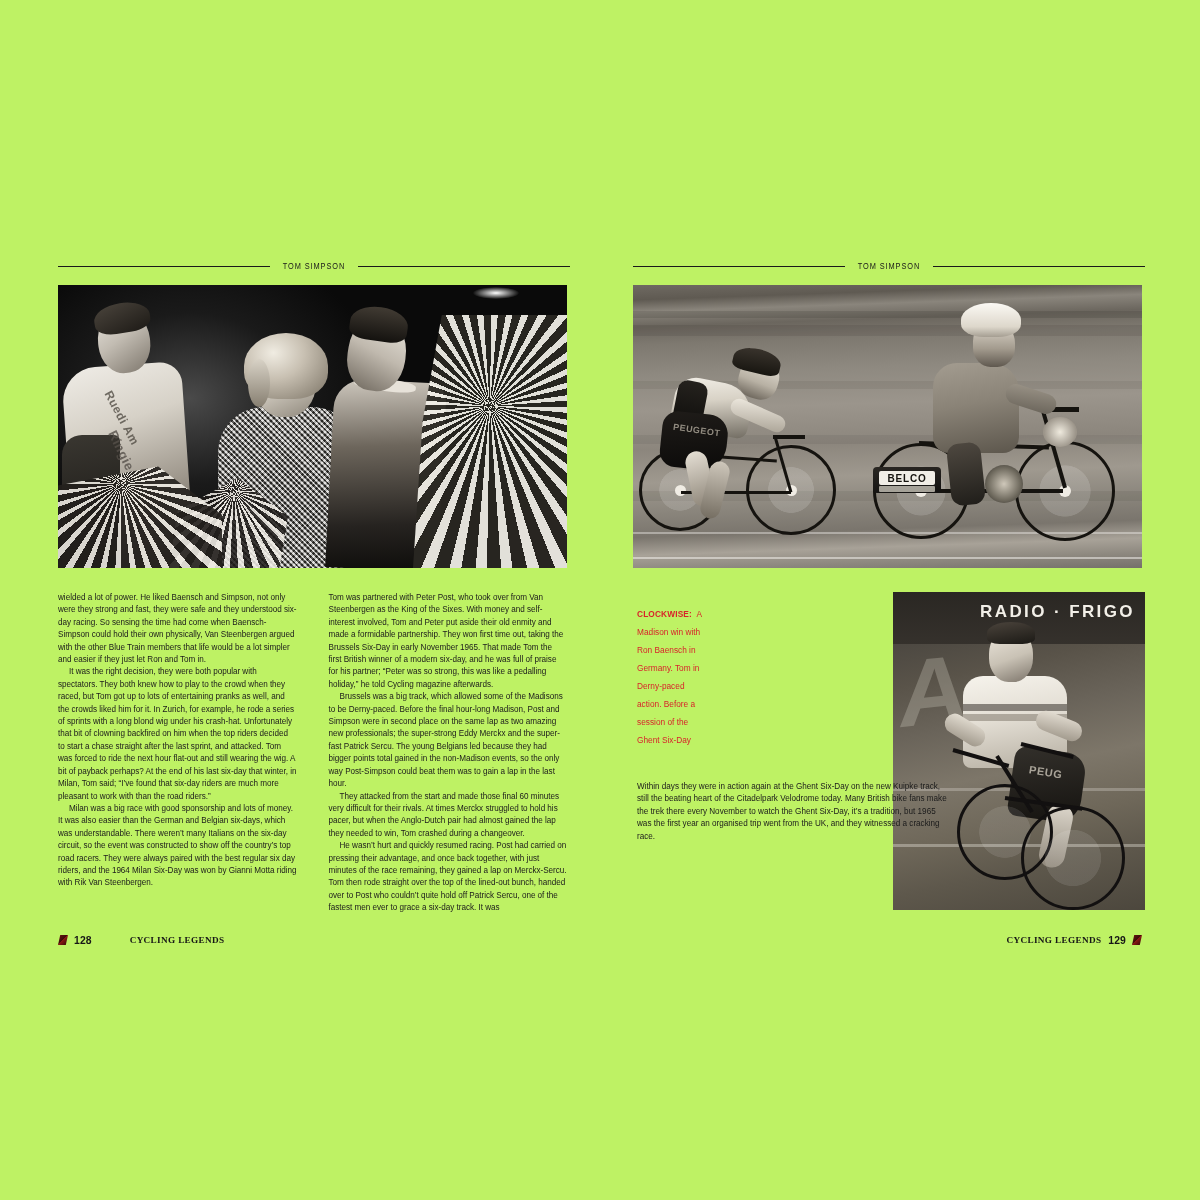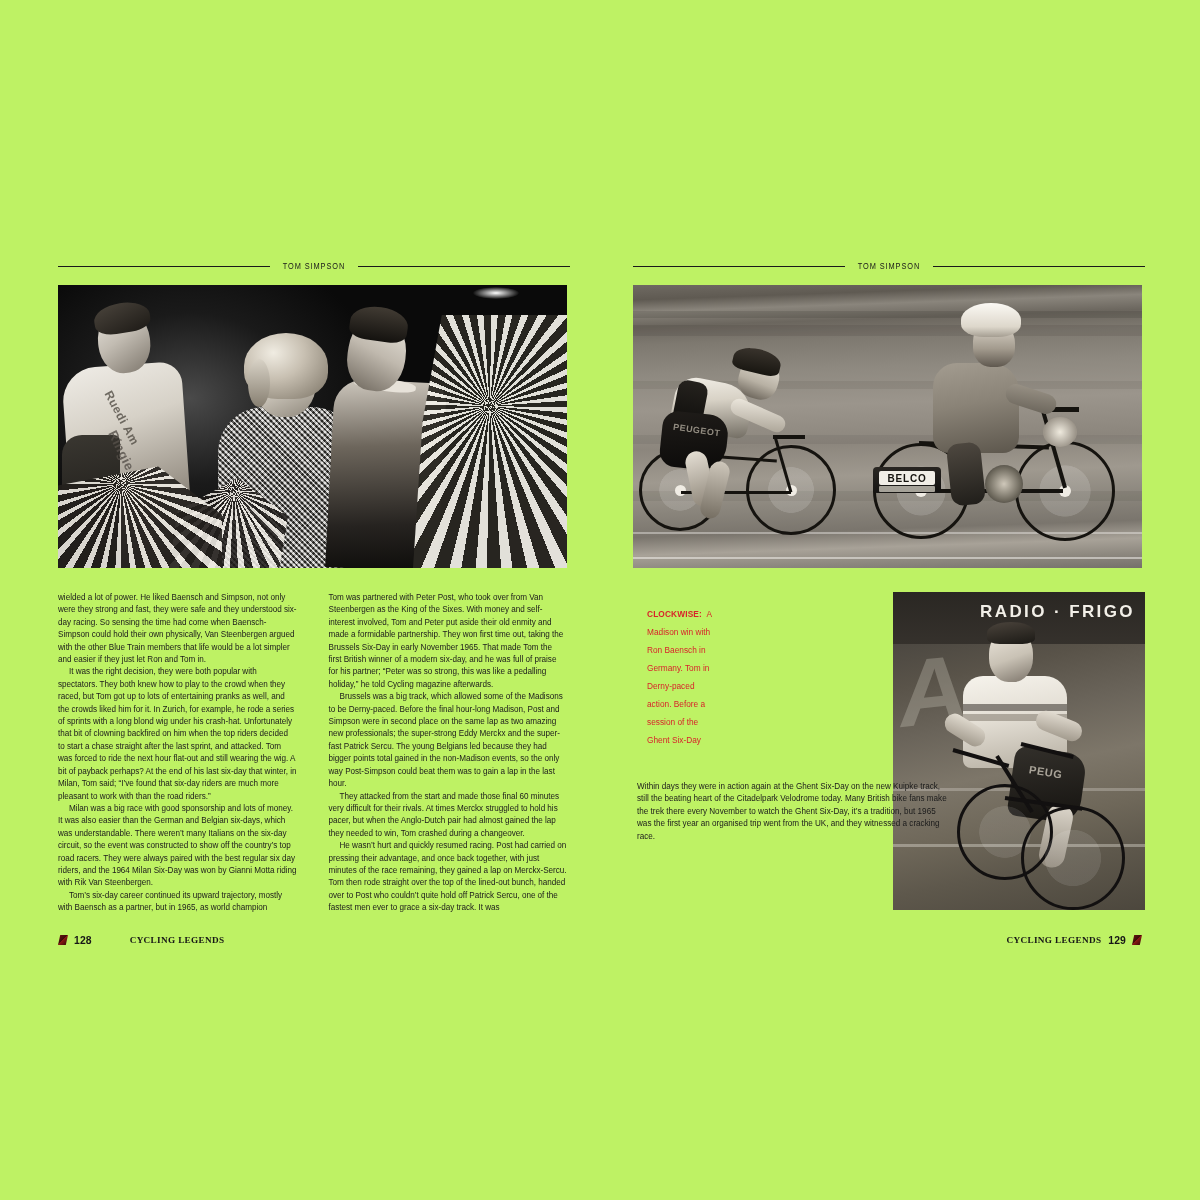--- a/index.html
+++ b/index.html
@@ -339,21 +339,21 @@
     color: #1b1b1b;
     text-align: left;
     margin: 0;
     letter-spacing: -0.02px;
   }
   .col p + p { text-indent: 11px; }
 
   
   .caption-col {
     position: absolute;
-    left: 14px;
+    left: 4px;
     top: 345px;
     width: 74px;
   }
   .caption-col .cap-head {
     font-size: 8.3px;
     font-weight: 700;
     color: #d8232a;
     letter-spacing: 0.15px;
     line-height: 12.6px;
   }
@@ -449,21 +449,20 @@
       <div class="ph-l-flowers-r"></div>
       <div class="ph-l-flowers-m"></div>
       <div class="ph-l-flowers-l"></div>
     </div>
 
     <div class="cols">
       <div class="col">
         <p>wielded a lot of power. He liked Baensch and Simpson, not only were they strong and fast, they were safe and they understood six-day racing. So sensing the time had come when Baensch-Simpson could hold their own physically, Van Steenbergen argued with the other Blue Train members that life would be a lot simpler and easier if they just let Ron and Tom in.</p>
         <p>It was the right decision, they were both popular with spectators. They both knew how to play to the crowd when they raced, but Tom got up to lots of entertaining pranks as well, and the crowds liked him for it. In Zurich, for example, he rode a series of sprints with a long blond wig under his crash-hat. Unfortunately that bit of clowning backfired on him when the top riders decided to start a chase straight after the last sprint, and attacked. Tom was forced to ride the next hour flat-out and still wearing the wig. A bit of payback perhaps? At the end of his last six-day that winter, in Milan, Tom said; “I’ve found that six-day riders are much more pleasant to work with than the road riders.”</p>
         <p>Milan was a big race with good sponsorship and lots of money. It was also easier than the German and Belgian six-days, which was understandable. There weren’t many Italians on the six-day circuit, so the event was constructed to show off the country’s top road racers. They were always paired with the best regular six day riders, and the 1964 Milan Six-Day was won by Gianni Motta riding with Rik Van Steenbergen.</p>
-        <p>Tom’s six-day career continued its upward trajectory, mostly with Baensch as a partner, but in 1965, as world champion</p>
       </div>
       <div class="col">
         <p>Tom was partnered with Peter Post, who took over from Van Steenbergen as the King of the Sixes. With money and self-interest involved, Tom and Peter put aside their old enmity and made a formidable partnership. They won first time out, taking the Brussels Six-Day in early November 1965. That made Tom the first British winner of a modern six-day, and he was full of praise for his partner; “Peter was so strong, this was like a pedalling holiday,” he told Cycling magazine afterwards.</p>
         <p>Brussels was a big track, which allowed some of the Madisons to be Derny-paced. Before the final hour-long Madison, Post and Simpson were in second place on the same lap as two amazing new professionals; the super-strong Eddy Merckx and the super-fast Patrick Sercu. The young Belgians led because they had bigger points total gained in the non-Madison events, so the only way Post-Simpson could beat them was to gain a lap in the last hour.</p>
         <p>They attacked from the start and made those final 60 minutes very difficult for their rivals. At times Merckx struggled to hold his pacer, but when the Anglo-Dutch pair had almost gained the lap they needed to win, Tom crashed during a changeover.</p>
         <p>He wasn’t hurt and quickly resumed racing. Post had carried on pressing their advantage, and once back together, with just minutes of the race remaining, they gained a lap on Merckx-Sercu. Tom then rode straight over the top of the lined-out bunch, handed over to Post who couldn’t quite hold off Patrick Sercu, one of the fastest men ever to grace a six-day track. It was</p>
       </div>
     </div>
 
     <div class="footer footer-left">

